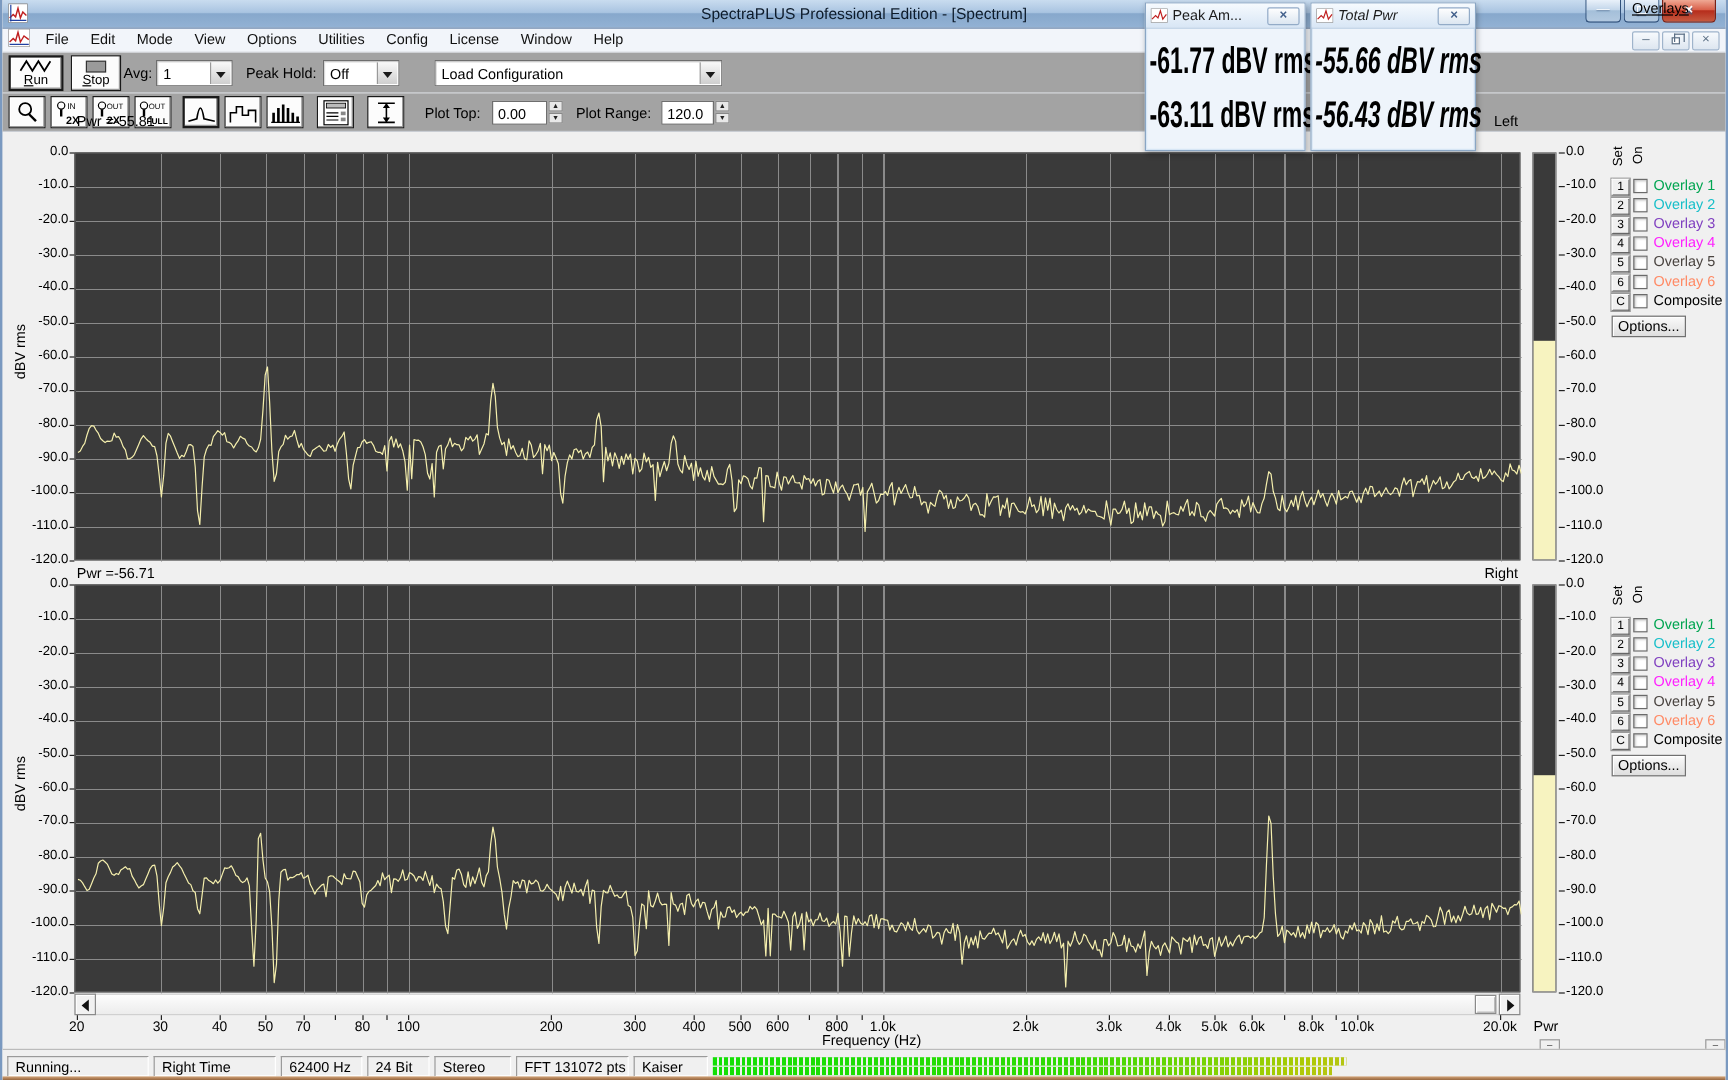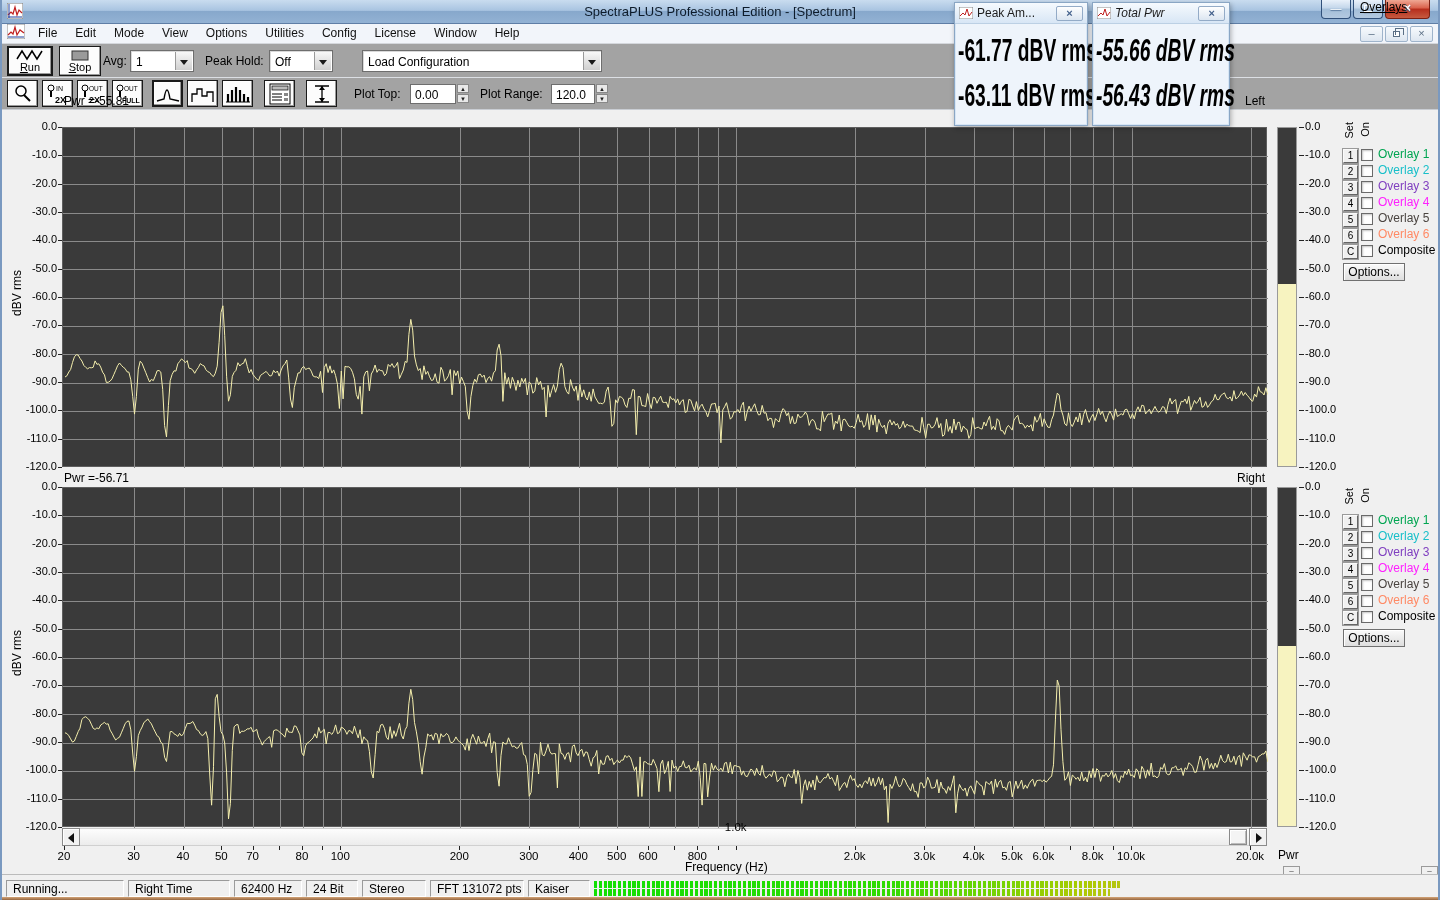--- a/index.html
+++ b/index.html
@@ -555,21 +555,21 @@
     <div class="xtick" style="left:197.3px;top:850px">50</div>
     <div class="xtick" style="left:228.6px;top:850px">70</div>
     <div class="xtick" style="left:278.0px;top:850px">80</div>
     <div class="xtick" style="left:316.3px;top:850px">100</div>
     <div class="xtick" style="left:435.3px;top:850px">200</div>
     <div class="xtick" style="left:504.9px;top:850px">300</div>
     <div class="xtick" style="left:554.3px;top:850px">400</div>
     <div class="xtick" style="left:592.7px;top:850px">500</div>
     <div class="xtick" style="left:624.0px;top:850px">600</div>
     <div class="xtick" style="left:673.3px;top:850px">800</div>
-    <div class="xtick" style="left:711.7px;top:821px">1.0k</div>
+    <div class="xtick" style="left:711.7px;top:850px">1.0k</div>
     <div class="xtick" style="left:830.7px;top:850px">2.0k</div>
     <div class="xtick" style="left:900.3px;top:850px">3.0k</div>
     <div class="xtick" style="left:949.7px;top:850px">4.0k</div>
     <div class="xtick" style="left:988.0px;top:850px">5.0k</div>
     <div class="xtick" style="left:1019.3px;top:850px">6.0k</div>
     <div class="xtick" style="left:1068.7px;top:850px">8.0k</div>
     <div class="xtick" style="left:1107.0px;top:850px">10.0k</div>
     <div class="xtick" style="left:1226.0px;top:850px">20.0k</div>
     <div class="ovtitle">Overlays</div>
     <div class="rot" style="left:1341px;top:122px">Set</div>

